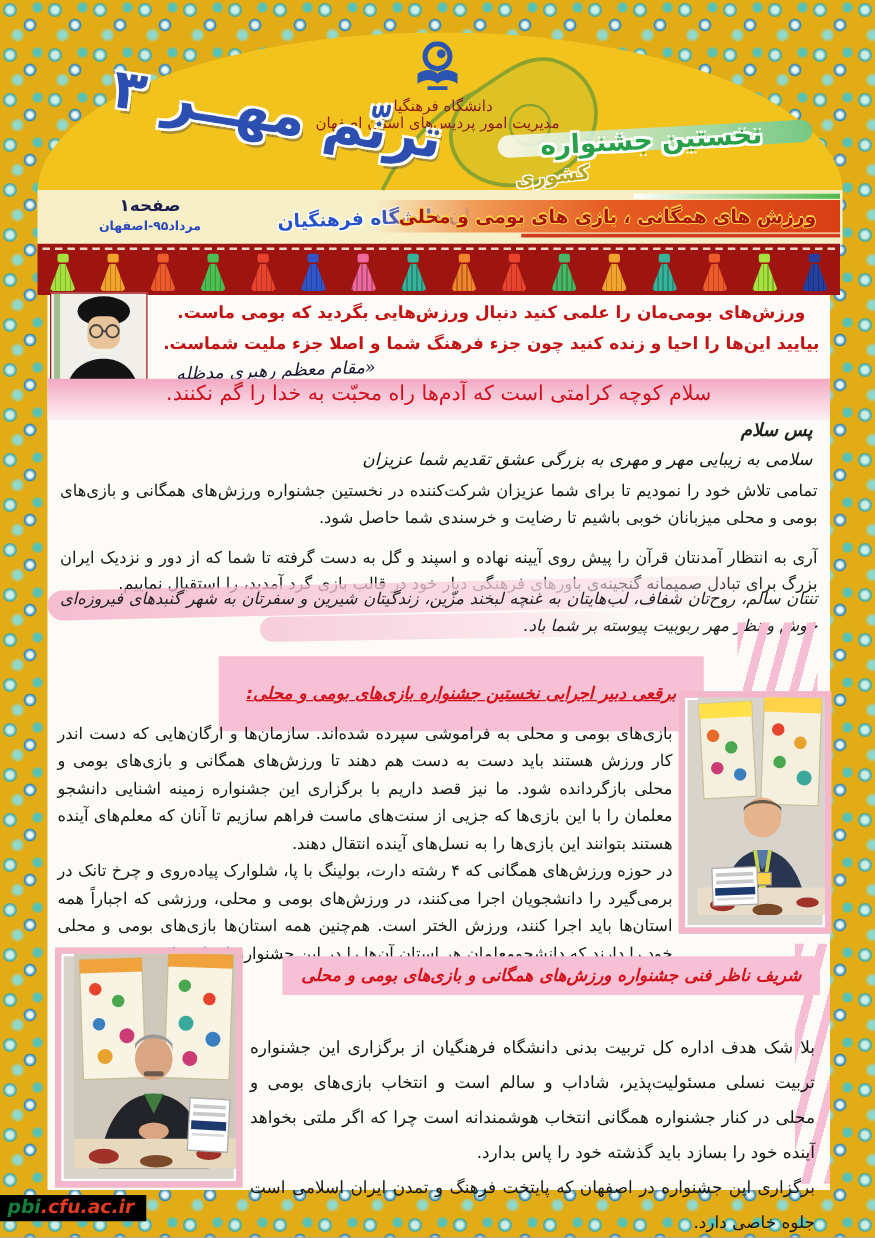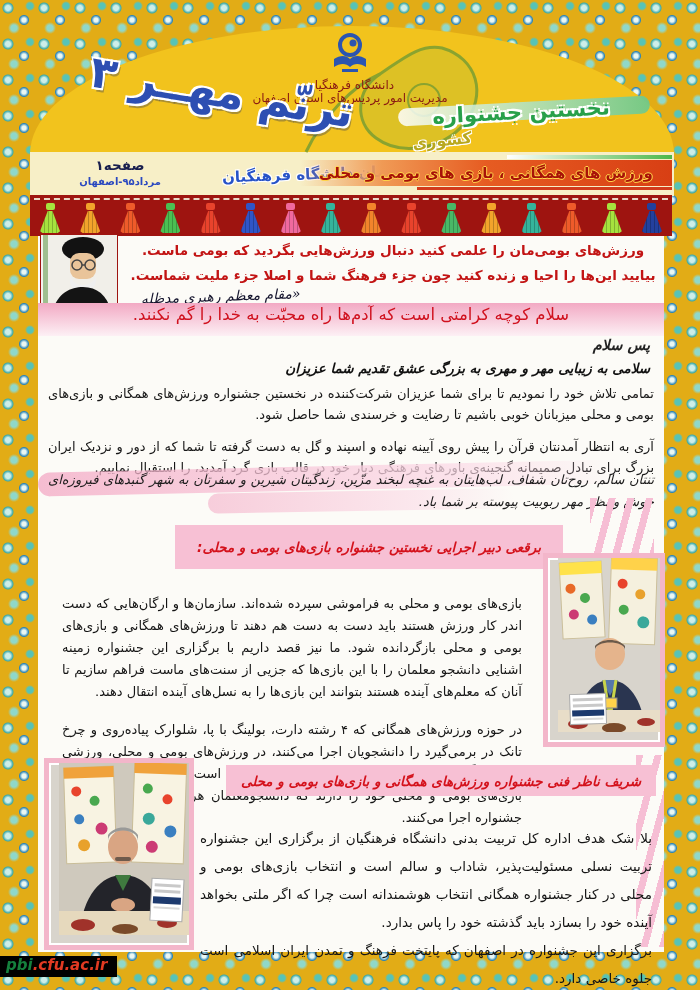--- a/index.html
+++ b/index.html
@@ -60,43 +60,43 @@
     font-size:13.5px;font-weight:bold;color:#c21414;}
   .q1{top:6px;} .q2{top:31px;}
   .signature{position:absolute;left:88px;top:52px;width:190px;direction:rtl;text-align:center;
     font-family:"DejaVu Serif",serif;font-style:italic;font-size:14px;color:#15152e;transform:rotate(-2deg);}
   .pink-band{position:absolute;left:0;right:0;top:67px;height:33px;
     background:linear-gradient(180deg,#f2a9c3,#fdf0f5);}
   .headline{position:absolute;left:0;right:0;top:69px;text-align:center;
     font-size:16.5px;font-weight:normal;color:#d0111e;}
   .pas-salam{position:absolute;top:101px;right:14px;font-size:14.5px;font-weight:bold;
     font-style:italic;color:#222;}
-  .lead-line{position:absolute;top:124px;right:14px;left:14px;font-size:13.5px;font-weight:bold;
+  .lead-line{position:absolute;top:124px;right:14px;left:14px;font-size:13.5px;font-weight:normal;
     font-style:italic;color:#111;}
   .para{position:absolute;left:10px;right:10px;font-size:13px;line-height:21px;color:#171717;
     text-align:justify;text-align-last:right;}
   .p1{top:147px;} .p2{top:200px;}
   .swash{position:absolute;border-radius:14px;background:linear-gradient(90deg,#f3a8c4,#fbd9e6 70%,rgba(251,217,230,0));}
   .sw1{left:0;right:40px;top:230px;height:24px;transform:rotate(-1.3deg);opacity:.75;}
   .sw2{left:170px;right:150px;top:255px;height:20px;transform:rotate(-1deg);opacity:.55;}
   .blessing{position:absolute;left:10px;right:10px;top:233px;font-size:13px;line-height:22px;
     font-style:italic;color:#1c1c1c;text-align:justify;text-align-last:right;}
   .stripes{position:absolute;background:repeating-linear-gradient(105deg,#f6bed4 0 7px,rgba(0,0,0,0) 7px 18px);}
   .deco-a{left:552px;top:262px;width:64px;height:60px;}
   .deco-b{left:598px;top:519px;width:28px;height:192px;}
   .sec-head{position:absolute;background:#f7c0d4;display:flex;align-items:center;justify-content:center;
     font-size:13.5px;font-weight:bold;font-style:italic;color:#d4121c;text-align:center;padding:0 10px;box-sizing:border-box;}
-  .h1{left:137px;top:289px;width:388px;height:44px;}
+  .h1{left:137px;top:289px;width:388px;height:60px;text-decoration:underline;}
   .h2{left:188px;right:8px;top:529px;height:31px;}
   .photo-frame{position:absolute;border:5px solid #f3b6ca;box-shadow:inset 0 0 0 2px #fff;background:#d8d4cc;}
   .photo1{left:505px;top:317px;width:112px;height:184px;}
   .photo2{left:6px;top:522px;width:140px;height:182px;}
   .a1-text{position:absolute;left:8px;top:341px;width:492px;font-size:13px;line-height:22px;color:#151515;
     text-align:justify;text-align-last:right;}
-  .a1-text p{margin:16px;}
+  .a1-text p{margin:0;}
   .a2-text{position:absolute;left:162px;right:12px;top:588px;font-size:13.5px;line-height:28px;color:#151515;
     text-align:justify;text-align-last:right;}
   .a2-text p{margin:0;}
   
   .watermark{position:absolute;left:0;top:956px;background:#000;padding:1px 10px 3px 6px;direction:ltr;
     font-style:italic;font-weight:bold;font-size:15px;line-height:17px;}
   .wm-prefix{color:#15803d;} .wm-suffix{color:#e23a22;}
 </style>
 </head>
 <body>

